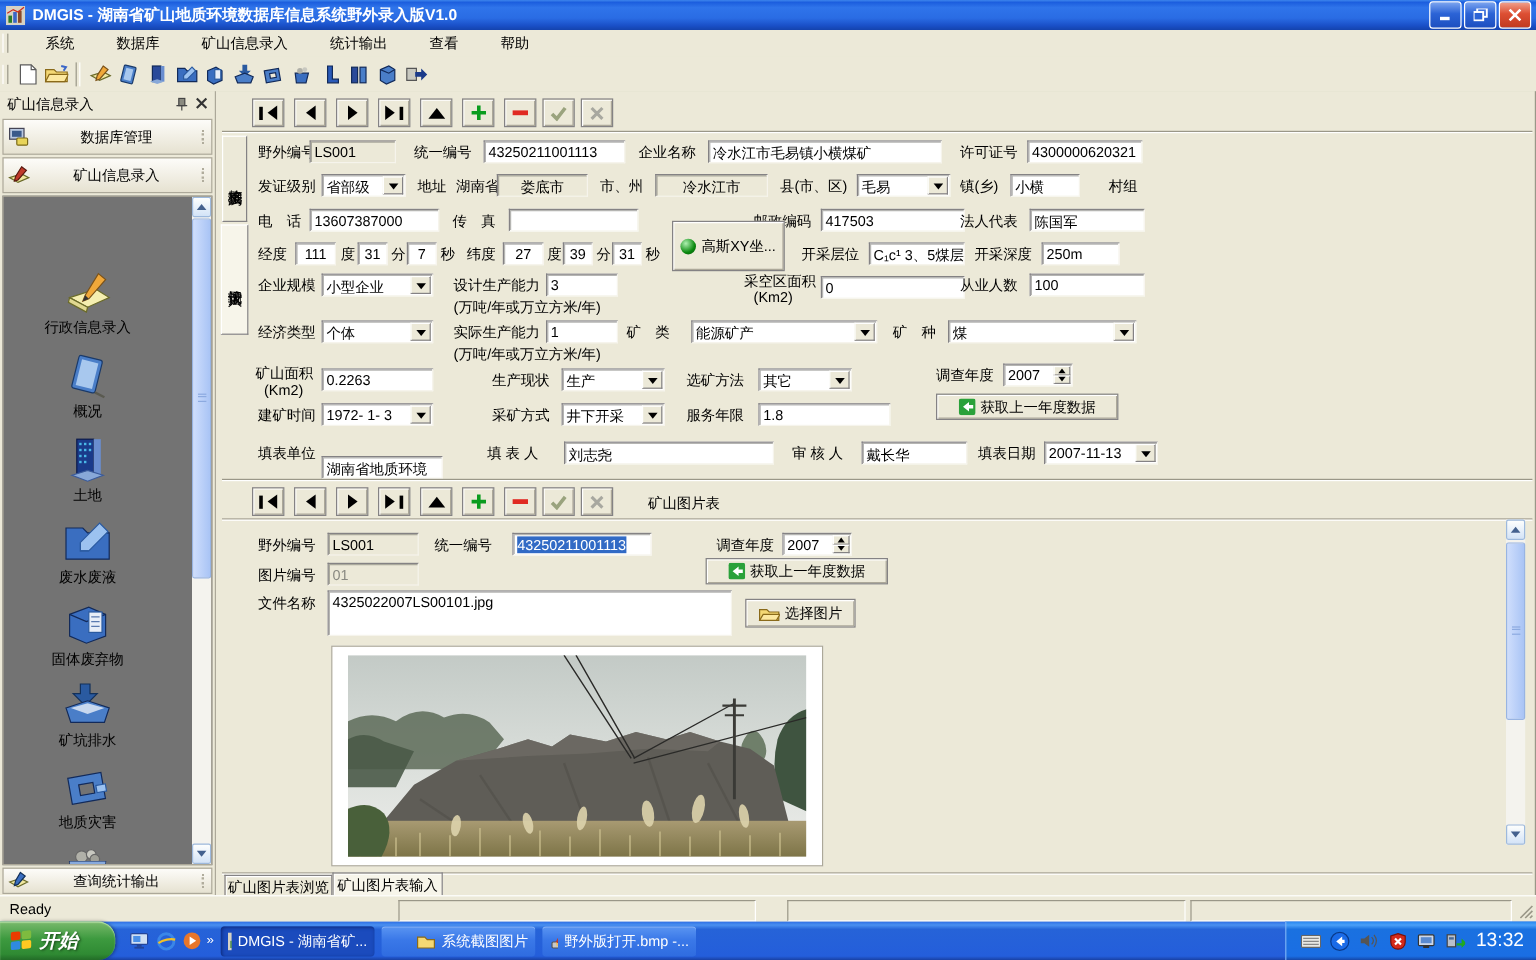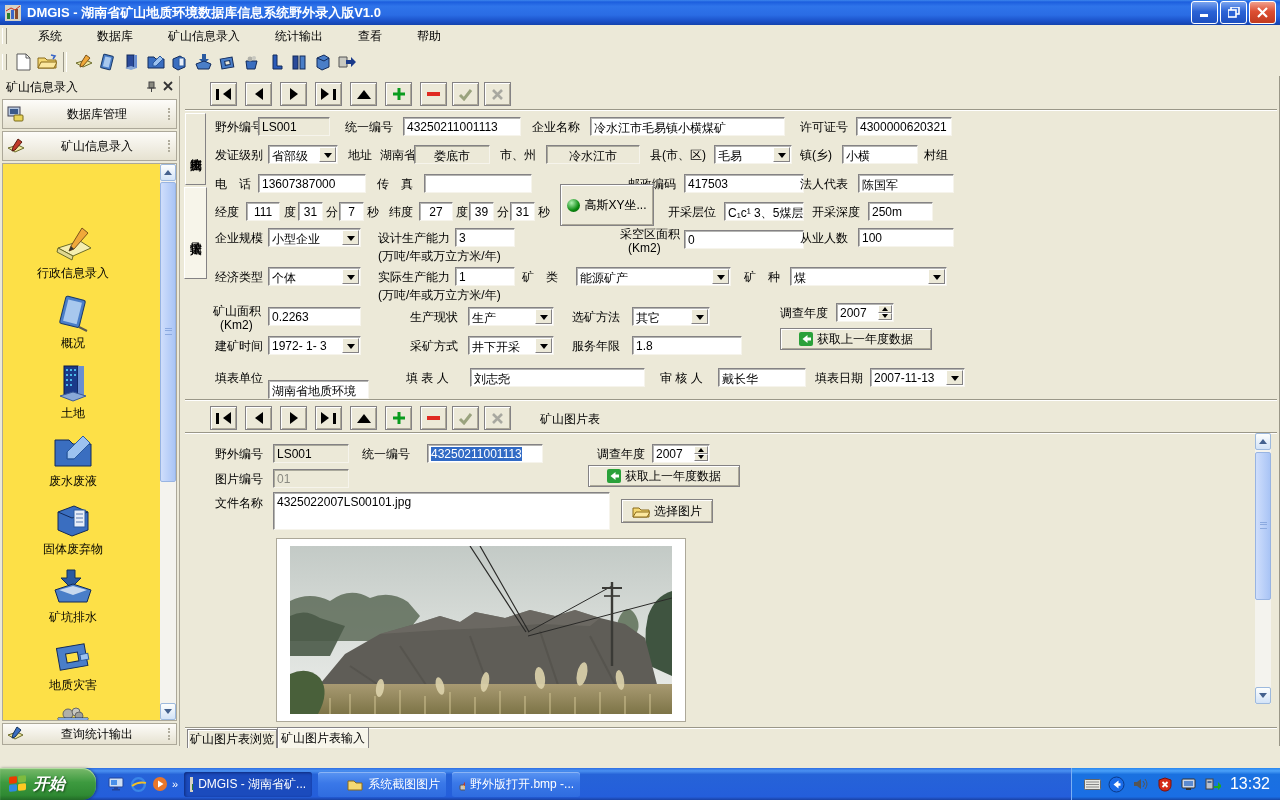--- a/index.html
+++ b/index.html
@@ -44,21 +44,21 @@
   #toolbar{position:absolute;left:0;top:47px;width:1280px;height:29px;background:#ece9d8;display:flex;align-items:center;border-bottom:1px solid #d8d4c4;}
   .tbtn{width:24px;height:24px;display:flex;align-items:center;justify-content:center;}
   .tsep{width:2px;height:20px;border-left:1px solid #9a9788;border-right:1px solid #fff;margin:0 4px;}
   
   #sidebar{position:absolute;left:0;top:76px;width:180px;height:670px;background:#ece9d8;border-right:1px solid #aca899;box-sizing:border-box;}
   #sb-header{position:absolute;left:0;top:0;width:179px;height:22px;display:flex;align-items:center;padding-left:6px;box-sizing:border-box;}
   .sb-group{position:absolute;left:2px;width:175px;height:30px;display:flex;align-items:center;
     background:linear-gradient(#fdfcf9,#e6e2d1);border:1px solid #aca899;box-sizing:border-box;}
   .sb-group .glabel{flex:1;text-align:center;}
   .sb-gripdots{width:3px;height:12px;margin-right:3px;border-left:2px dotted #b0ac9c;}
-  #sb-content{position:absolute;left:2px;top:87px;width:175px;height:558px;background:#fde047;border:1px solid #aca899;overflow:hidden;box-sizing:border-box;}
+  #sb-content{position:absolute;left:2px;top:87px;width:175px;height:558px;background:#737373;border:1px solid #aca899;overflow:hidden;box-sizing:border-box;}
   .sb-item{position:absolute;left:0;width:140px;text-align:center;}
   .sb-item .ic{display:flex;justify-content:center;}
   .sb-item .tx{margin-top:2px;line-height:14px;}
   
   .sbv{position:absolute;background:#f4f3ee;}
   .sbbtn{position:absolute;left:0;width:16px;height:17px;border:1px solid #9db9dd;border-radius:2px;
     background:linear-gradient(#fdfefd,#d3e3f7);display:flex;align-items:center;justify-content:center;box-sizing:border-box;}
   .sbthumb{position:absolute;left:0;width:16px;border:1px solid #98b4e2;border-radius:2px;
     background:linear-gradient(90deg,#cfdefc,#a9c4f5);box-sizing:border-box;}
   .thumbgrip{position:absolute;left:4px;top:50%;width:7px;height:1px;box-shadow:0 -4px 0 #8caae0,0 -2px 0 #8caae0,0 0 0 #8caae0,0 2px 0 #8caae0;}
@@ -463,21 +463,21 @@
   <span class="lbl" style="left:500px;top:148px">市、州</span>
   <div class="inp ro ctr" style="left:546px;top:145px;width:94px"><span>冷水江市</span></div>
   <span class="lbl" style="left:650px;top:148px">县(市、区)</span>
   <div class="inp combo" style="left:714px;top:145px;width:78px">
       <span class="val">毛易</span>
       <span class="dd">
         <span class="tri-d"></span>
       </span>
     </div>
   <span class="lbl" style="left:800px;top:148px">镇(乡)</span>
-  <div class="inp" style="left:842px;top:145px;width:76px"><span>小横</span></div>
+  <div class="inp" style="left:842px;top:145px;width:58px"><span>小横</span></div>
   <span class="lbl" style="left:924px;top:148px">村组</span>
 
   <span class="lbl" style="left:215px;top:177px">电　话</span>
   <div class="inp" style="left:258px;top:174px;width:108px"><span>13607387000</span></div>
   <span class="lbl" style="left:377px;top:177px">传　真</span>
   <div class="inp" style="left:424px;top:174px;width:108px"><span></span></div>
   <span class="lbl" style="left:628px;top:177px">邮政编码</span>
   <div class="inp" style="left:684px;top:174px;width:120px"><span>417503</span></div>
   <span class="lbl" style="left:800px;top:177px">法人代表</span>
   <div class="inp" style="left:858px;top:174px;width:96px"><span>陈国军</span></div>
@@ -747,20 +747,31 @@
   </div>
 
   <div class="groove" style="left:185px;top:727px;width:1092px"></div>
   <div class="btab" style="left:187px;top:729px;width:88px;height:18px">
       <span>矿山图片表浏览</span>
     </div>
   <div class="btab sel" style="left:277px;top:727px;width:90px;height:20px">
       <span>矿山图片表输入</span>
     </div>
 
+  <div id="statusbar">
+    <span class="lbl" style="left:8px;top:4px">Ready</span>
+    <span class="spanel" style="left:332px;width:296px"></span>
+    <span class="spanel" style="left:656px;width:330px"></span>
+    <span class="spanel" style="left:992px;width:266px"></span>
+    <span style="position:absolute;right:2px;top:6px">
+        <svg width="13" height="13">
+          <path d="M12 2L2 12M12 6L6 12M12 10L10 12" stroke="#9a9788" stroke-width="1.4"></path>
+        </svg>
+      </span>
+  </div>
 
   <div id="taskbar">
     <div id="startbtn">
       <svg width="20" height="20">
           <g transform="skewY(-6)">
             <rect x="1" y="3" width="8" height="7" rx="1.5" fill="#ea3c00"></rect>
             <rect x="10" y="3" width="8" height="7" rx="1.5" fill="#7ebb3f"></rect>
             <rect x="1" y="11" width="8" height="7" rx="1.5" fill="#2f8ae0"></rect>
             <rect x="10" y="11" width="8" height="7" rx="1.5" fill="#ffc922"></rect>
           </g>

